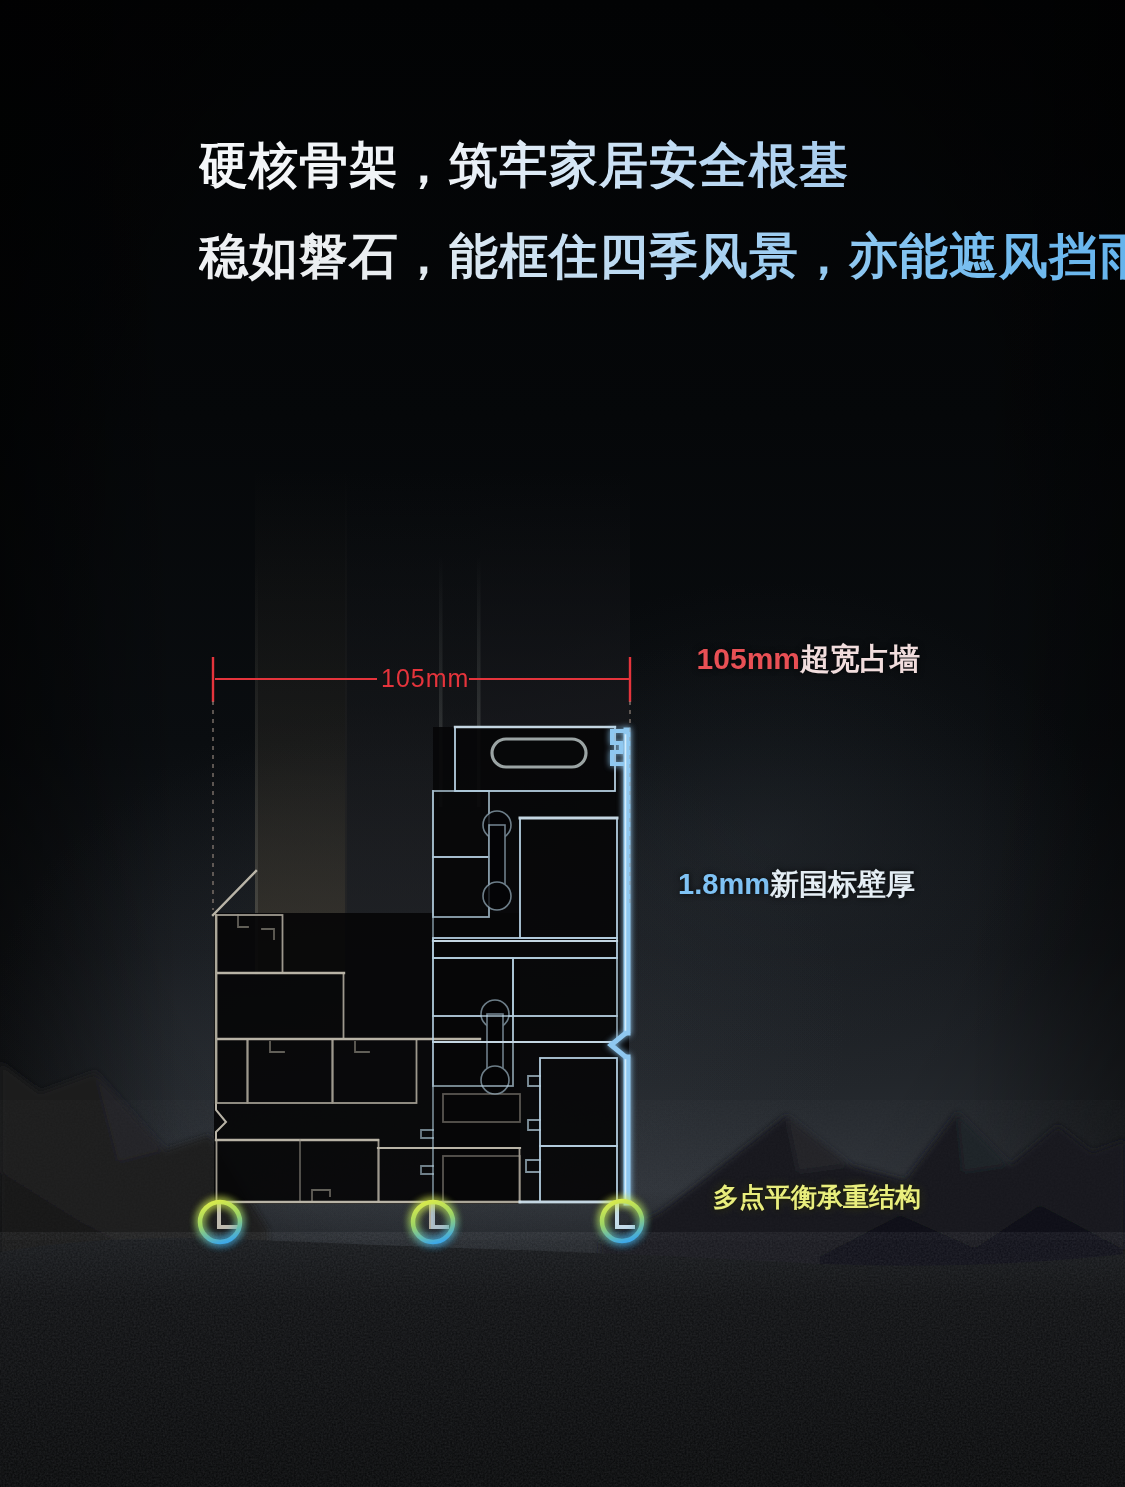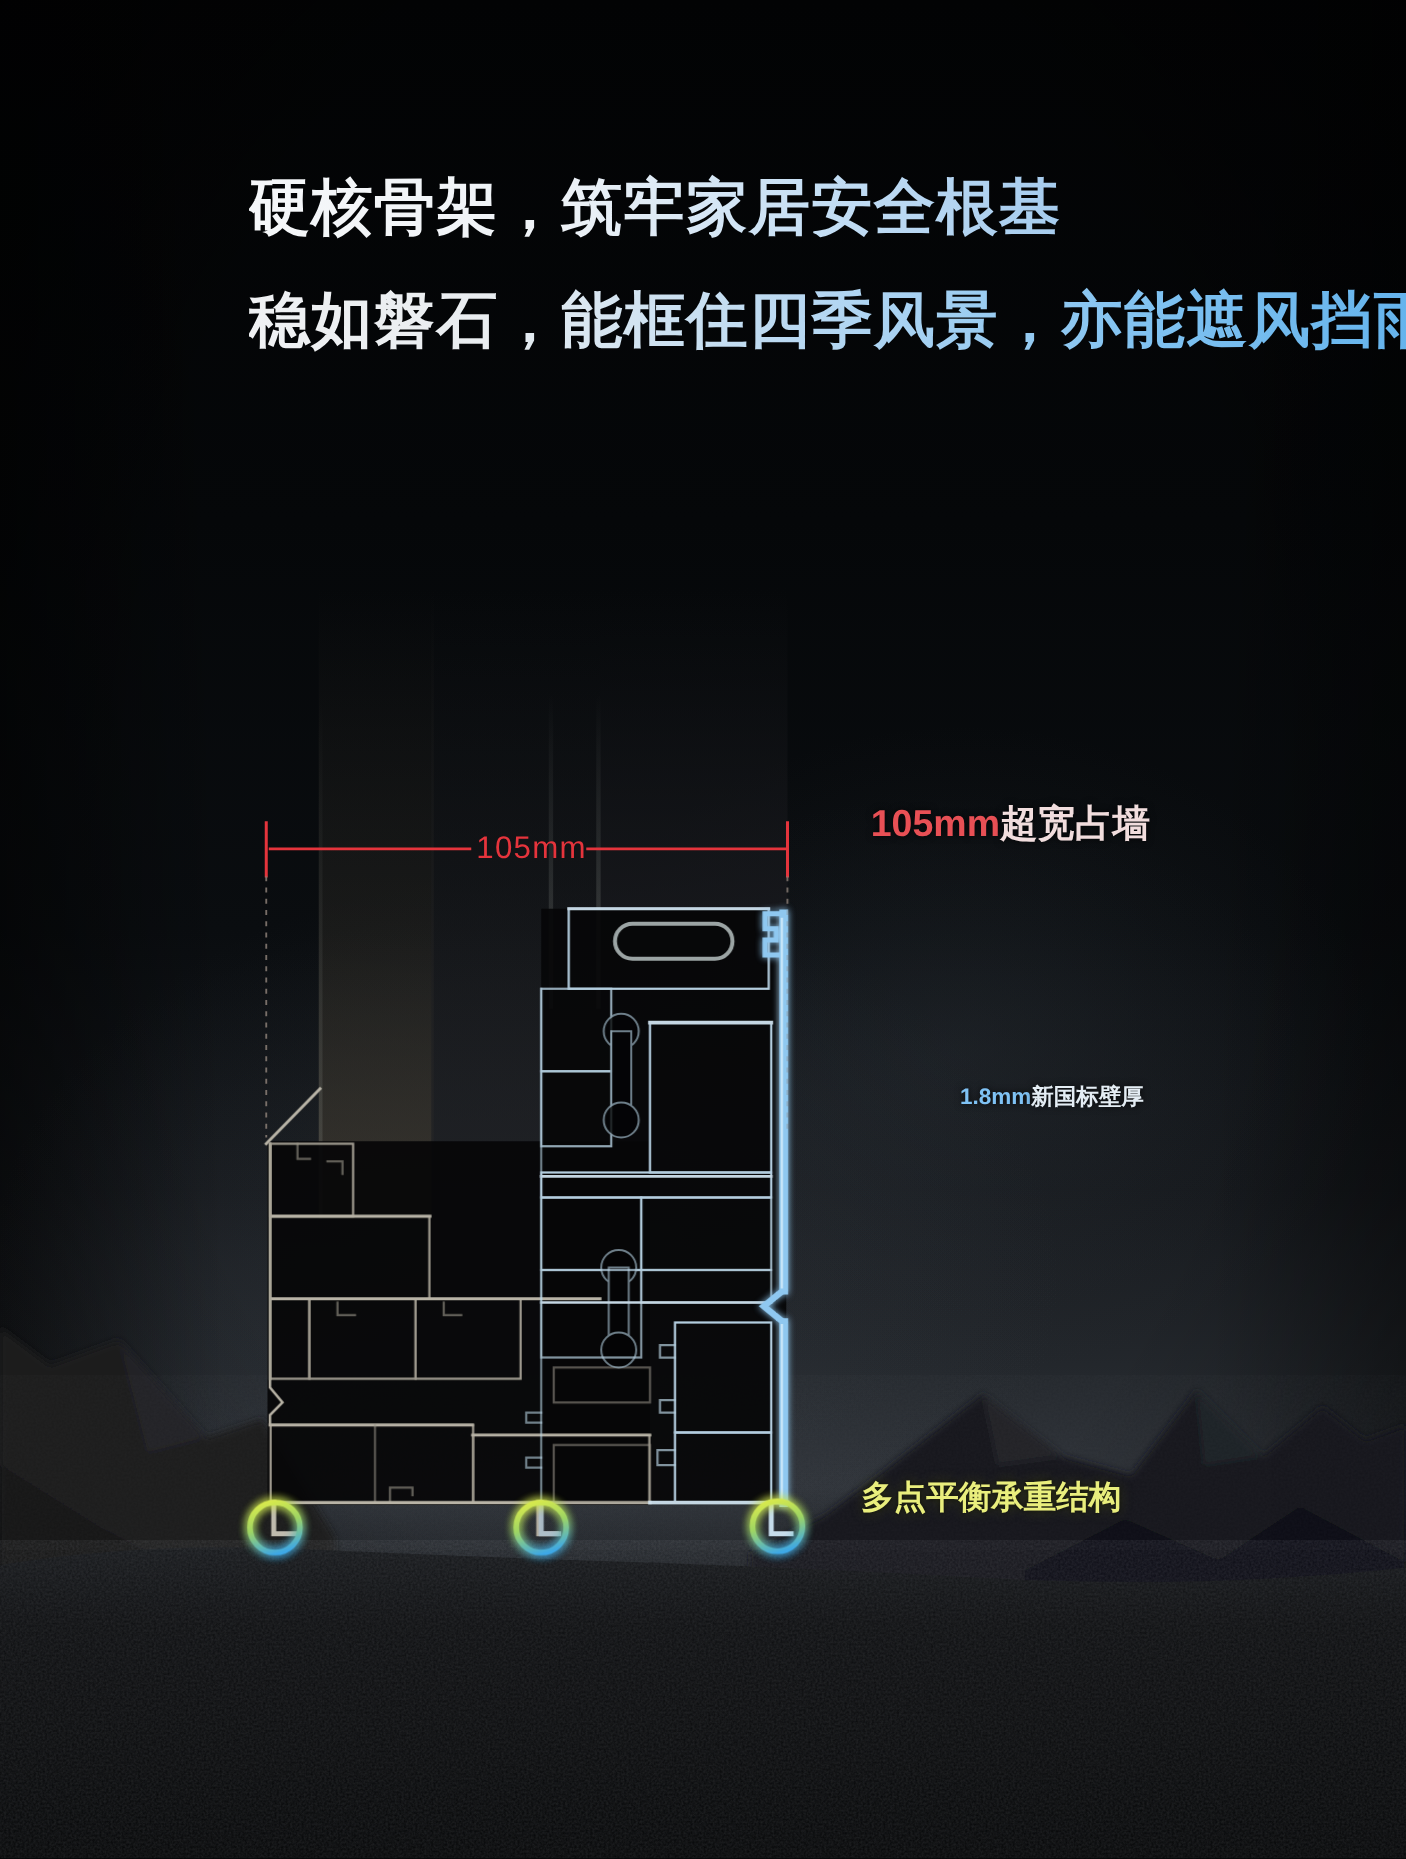--- a/index.html
+++ b/index.html
@@ -30,24 +30,24 @@
            -webkit-background-clip:text;background-clip:text;color:transparent;}
   }
 
   .dim-label{left:381px;top:664px;width:86px;text-align:center;
     font-size:25px;color:#e5343c;letter-spacing:1px;}
 
   .callout{font-weight:bold;text-shadow:0 0 6px rgba(0,0,0,.8);}
   .callout-width{right:205px;top:639px;font-size:30px;}
   .callout-width .pfx{color:#e85055;}
   .callout-width .sfx{color:#f1dddd;text-align:center;}
-  .callout-wall{right:210px;top:865px;font-size:18px;}
+  .callout-wall{right:210px;top:865px;font-size:29px;}
   .callout-wall .pfx{color:#7fc2f4;}
   .callout-wall .sfx{color:#e4edf4;}
-  .callout-bearing{right:228px;top:1180px;font-size:26px;}
+  .callout-bearing{right:204px;top:1180px;font-size:26px;}
   .callout-bearing .sfx{color:#e9ee7d;text-shadow:0 0 10px rgba(120,130,20,.35),0 0 4px rgba(0,0,0,.9);}
 </style>
 </head>
 <body>
 
 <div class="stage">
 
   <svg class="scene" width="1125" height="1487" viewBox="0 0 1125 1487">
     <defs>
       <linearGradient id="ringGrad" x1="0.35" y1="0" x2="0.65" y2="1">

